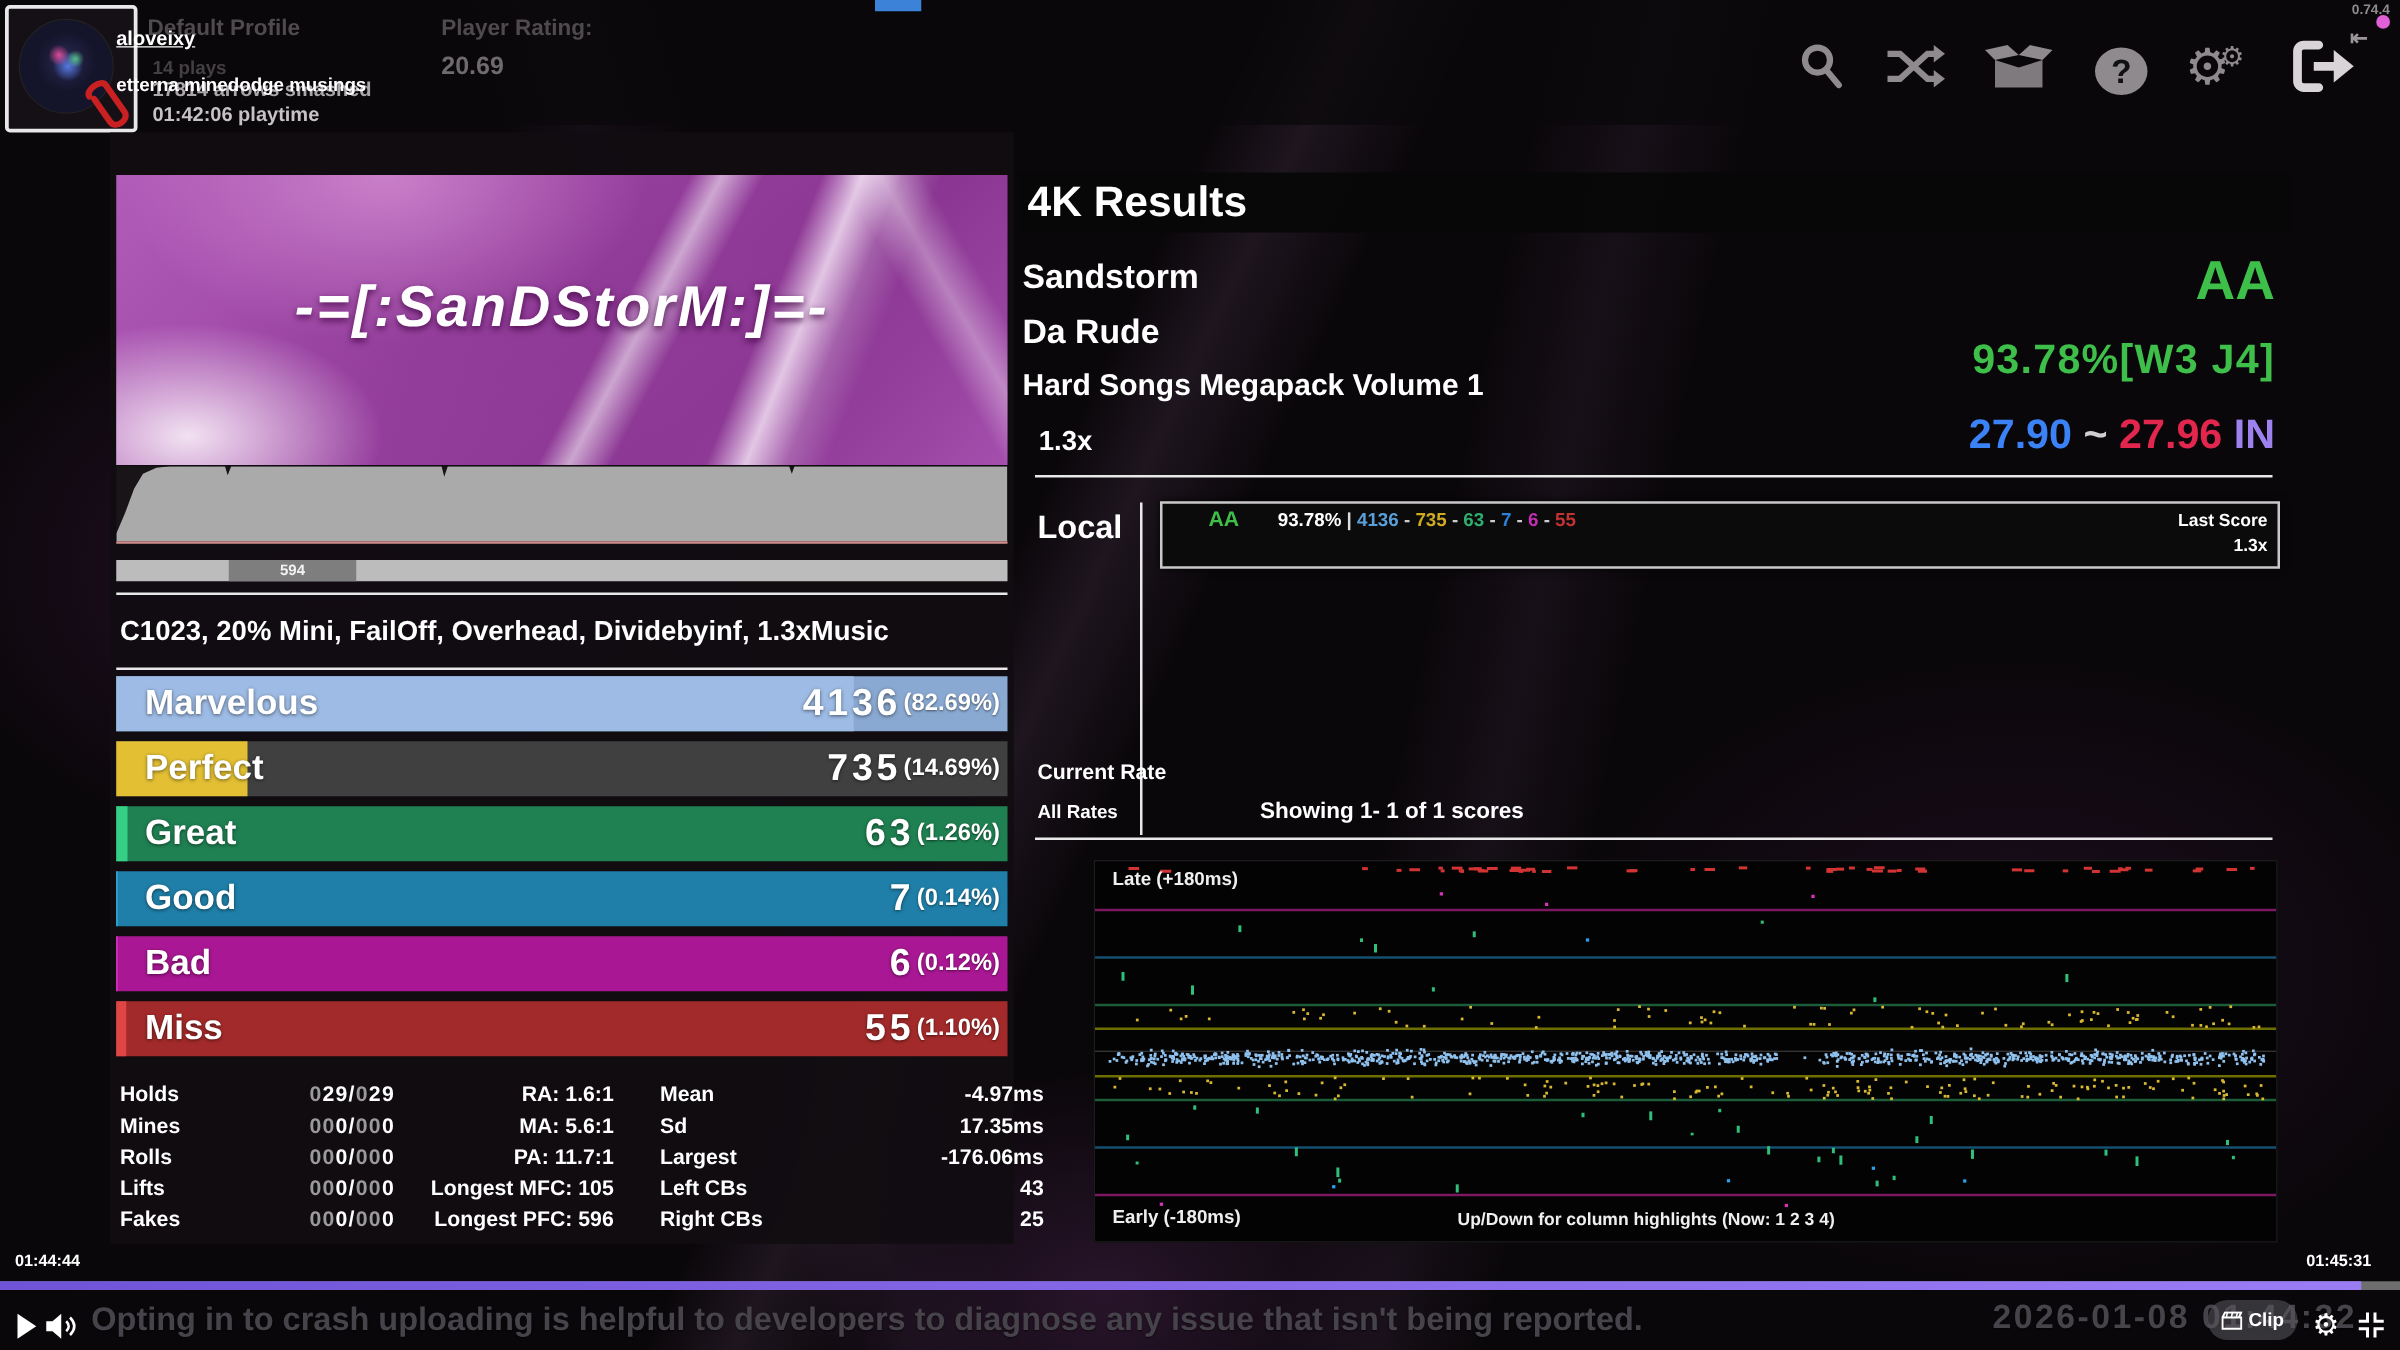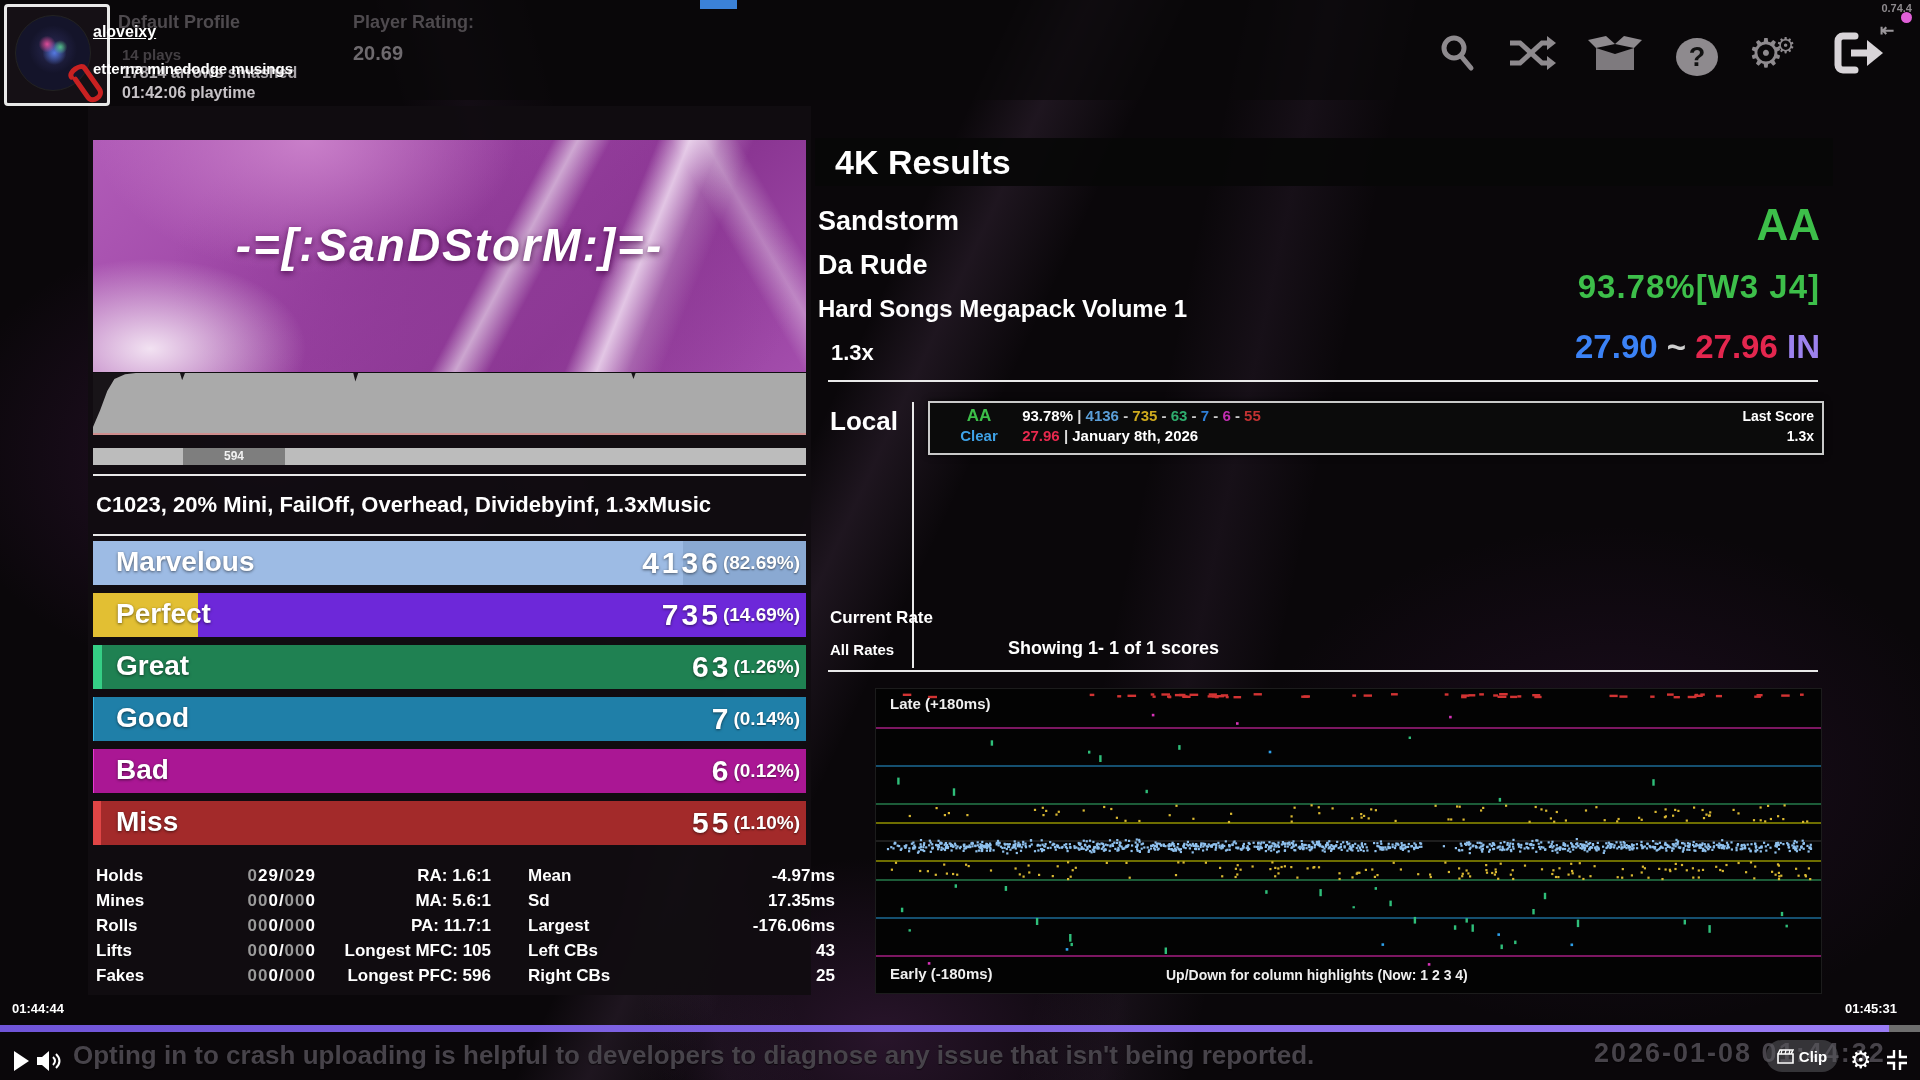--- a/index.html
+++ b/index.html
@@ -64,21 +64,21 @@
   #stats{left:96px;top:866px;width:710px;font-size:17px;color:#fff;}
   .srow{position:relative;height:25px;}
   .s-l{position:absolute;left:0;top:0;}
   .s-v{position:absolute;left:90px;width:130px;text-align:right;top:0;letter-spacing:1px;}
   .s-m{position:absolute;left:230px;width:165px;text-align:right;top:0;}
   .s-rl{position:absolute;left:432px;top:0;}
   .s-rv{position:absolute;left:520px;width:219px;text-align:right;top:0;}
   .dim{color:#9a9a9a;}
   
   #rp-title-box{left:815px;top:138px;width:1018px;height:48px;background:rgba(8,8,8,0.92);}
-  #rp-title{left:822px;top:143px;font-size:34px;color:#fff;margin-left:13px;}
+  #rp-title{left:822px;top:143px;font-size:34px;color:#fff;}
   #songinfo{color:#fff;}
   .big-right{text-align:right;width:420px;}
   #local-label{left:830px;top:406px;font-size:26px;color:#fff;}
   #vdivider{left:912px;top:402px;width:2px;height:266px;background:#e9e9e9;}
   #scorebox{left:928px;top:401px;width:892px;height:50px;background:#0b0b0b;border:2px solid #c9c9c9;box-shadow:0 0 6px rgba(0,0,0,0.8);}
   .sb-row{position:absolute;left:10px;width:805px;height:22px;font-size:15px;white-space:nowrap;}
   .sb-grade{display:inline-block;width:78px;text-align:center;}
   #sb-last{position:absolute;right:8px;top:3px;text-align:right;color:#fff;font-size:14px;line-height:20px;}
   #filters{color:#fff;}
   
@@ -161,21 +161,21 @@
 <div class="abs hline" style="left:93px;top:534px;width:713px;"></div>
 <div id="judgment-rows" class="abs">
     <div class="jrow abs" style="top: 541px; background: rgb(138, 169, 210);">
       <div class="jfill" style="width:82.69%;background:#9dbbe4"></div>
       <div class="jlabel">Marvelous</div>
       <div class="jnums">
         <span class="jcount">4136</span>
         <span class="jpct">(82.69%)</span>
       </div>
     </div>
-    <div class="jrow abs" style="top: 593px; background: #6d28d9;">
+    <div class="jrow abs" style="top: 593px; background: #404040;">
       <div class="jfill" style="width:14.69%;background:#e2bf33"></div>
       <div class="jlabel">Perfect</div>
       <div class="jnums">
         <span class="jcount">735</span>
         <span class="jpct">(14.69%)</span>
       </div>
     </div>
     <div class="jrow abs" style="top: 645px; background: rgb(31, 129, 82);">
       <div class="jfill" style="width:1.26%;background:#35cf85"></div>
       <div class="jlabel">Great</div>
@@ -266,26 +266,20 @@
 
 <div class="abs hline" style="left:828px;top:380px;width:990px;"></div>
 <div id="local-label" class="abs ptxt">Local</div>
 <div id="vdivider" class="abs"></div>
 
 <div id="scorebox" class="abs">
   <div class="sb-row" style="top:3px;">
     <span class="sb-grade" style="color:#3dbf4a;font-size:17px;">AA</span>
     <span style="color:#fff;">93.78%</span>
     <span style="color:#ddd;"> | </span><span id="sb-counts"><span style="color:#5b9fd8">4136</span><span style="color:#cccccc"> - </span><span style="color:#cfab1e">735</span><span style="color:#cccccc"> - </span><span style="color:#2fae6e">63</span><span style="color:#cccccc"> - </span><span style="color:#2e7fd8">7</span><span style="color:#cccccc"> - </span><span style="color:#c22eb2">6</span><span style="color:#cccccc"> - </span><span style="color:#c23232">55</span></span>
-  </div>
-  <div class="sb-row" style="top:24px;">
-    <span class="sb-grade" style="color:#3fa3e8;">Clear</span>
-    <span style="color:#e8294e;">27.96</span>
-    <span style="color:#ddd;"> | </span>
-    <span style="color:#fff;">January 8th, 2026</span>
   </div>
   <div id="sb-last">
     <div>Last Score</div>
     <div>1.3x</div>
   </div>
 </div>
 
 <div id="filters">
   <div class="abs ptxt" style="left:830px;top:608px;font-size:17px;">Current Rate</div>
   <div class="abs ptxt" style="left:830px;top:641px;font-size:15px;">All Rates</div>

